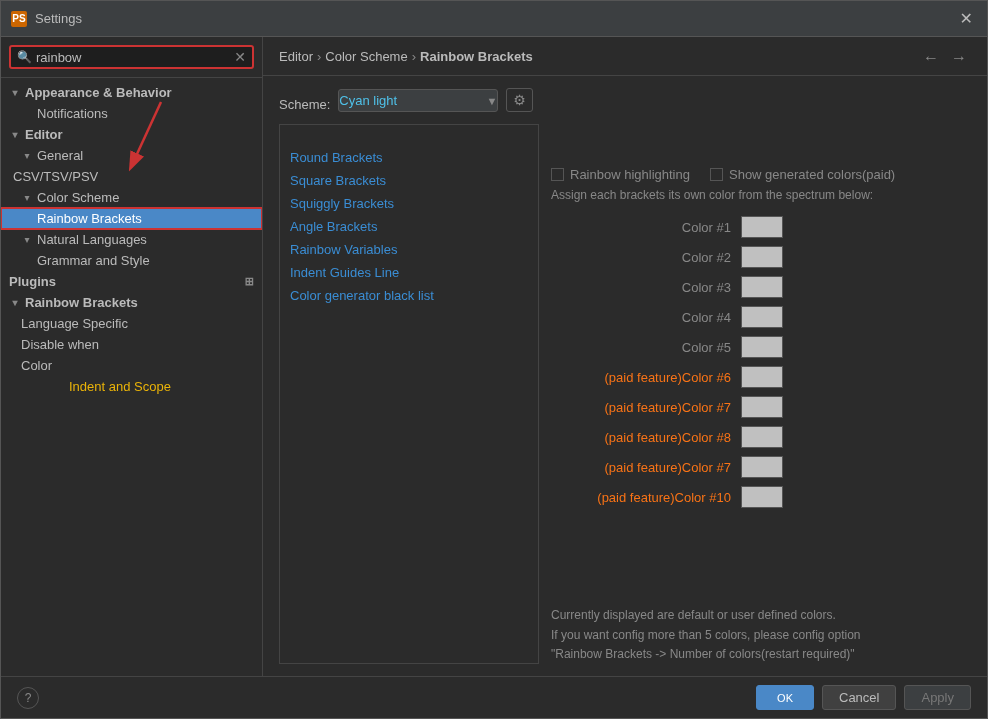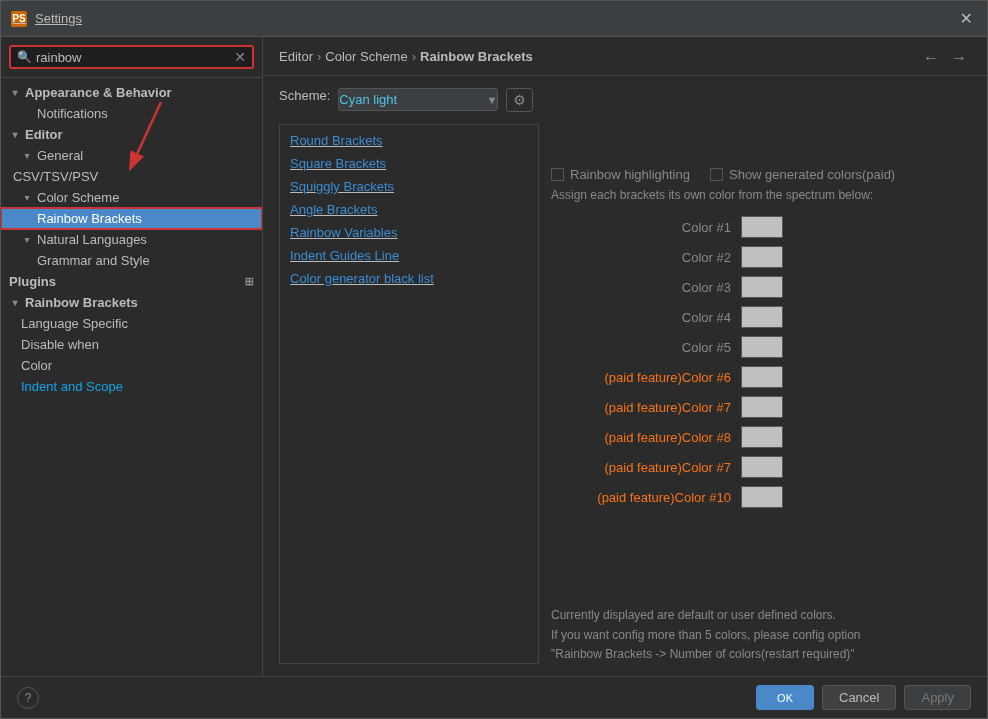--- a/index.html
+++ b/index.html
@@ -27,21 +27,20 @@
       display: flex;
       align-items: center;
       justify-content: space-between;
       border-bottom: 1px solid #555;
       flex-shrink: 0;
     }
     .title-bar-left {
       display: flex;
       align-items: center;
       gap: 8px;
-      text-decoration: underline;
     }
     .app-icon {
       width: 16px;
       height: 16px;
       background: #cc6600;
       border-radius: 2px;
       display: flex;
       align-items: center;
       justify-content: center;
       font-size: 10px;
@@ -133,21 +132,21 @@
       font-size: 10px;
       color: #888;
     }
     .tree-item .item-label {
       color: #bbbbbb;
     }
     .tree-item.level1 { padding-left: 8px; font-weight: bold; color: #bbbbbb; }
     .tree-item.level2 { padding-left: 20px; }
     .tree-item.level3 { padding-left: 36px; }
     .tree-item.level4 { }
-    .item-label.orange { color: #0ea5e9; }
+    .item-label.orange { color: #eab308; margin-left: 48px; }
     
     .right-panel {
       flex: 1;
       display: flex;
       flex-direction: column;
       overflow: hidden;
     }
     .breadcrumb-bar {
       padding: 8px 16px;
       border-bottom: 1px solid #444;
@@ -179,21 +178,21 @@
     }
     .panel-body {
       flex: 1;
       display: flex;
       flex-direction: column;
       overflow: hidden;
       padding: 12px 16px;
     }
     .scheme-row {
       display: flex;
-      align-items: flex-start;
+      align-items: flex-end;
       gap: 8px;
       margin-bottom: 12px;
       flex-shrink: 0;
     }
     .scheme-label {
       color: #bbbbbb;
       font-size: 13px;
     }
     .scheme-dropdown {
       display: flex;
@@ -230,22 +229,21 @@
       gap: 12px;
       overflow: hidden;
     }
     
     .brackets-list {
       width: 260px;
       border: 1px solid #444;
       background: #2b2b2b;
       flex-shrink: 0;
       overflow-y: auto;
-      padding: 4px 0;
-      text-decoration: underline;
+      padding: 21px 0;
     }
     .list-item {
       padding: 4px 10px;
       cursor: pointer;
       color: #3a8dd4;
       font-size: 13px;
     }
     
     .color-panel {
       flex: 1;

